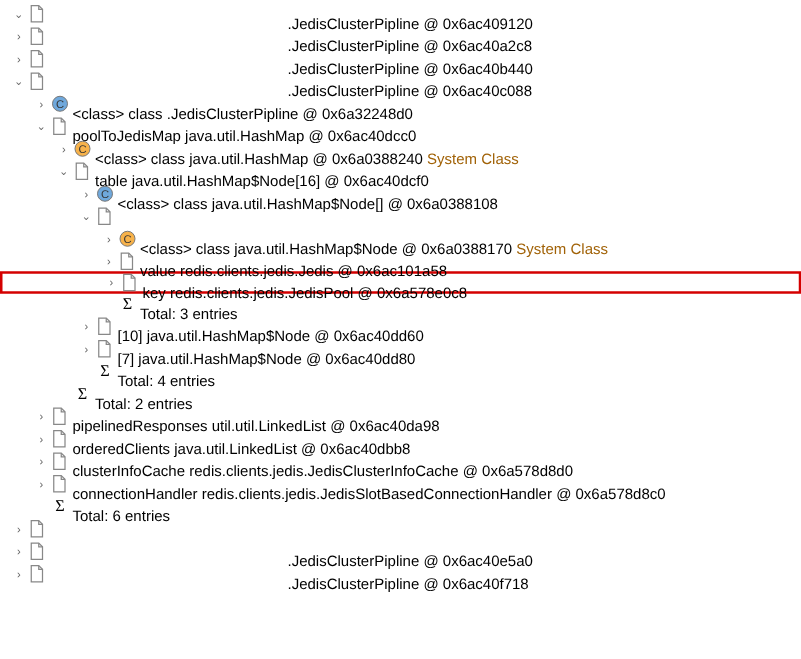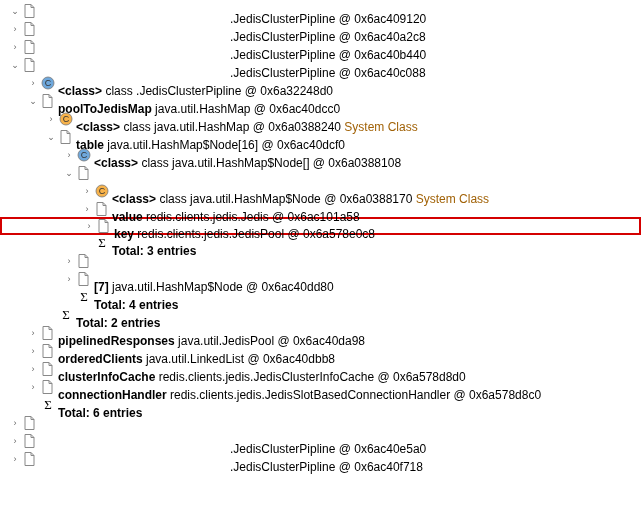--- a/index.html
+++ b/index.html
@@ -46,21 +46,21 @@
     width: 16px;
     display: inline-flex;
     justify-content: center;
     font-family: serif;
     font-size: 13px;
     color: #000;
     margin-right: 2px;
     flex-shrink: 0;
   }
   .label { display: inline; margin-top: 16px; }
-  .bold { font-weight: bold; }
+  .bold { font-weight: normal; }
   .gray { color: #a16207; }
   .hl {
     border: 2px solid #d40000;
     margin: -1px 0;
   }
   .pad-label { padding-left: 190px; }
 </style>
 </head>
 <body>
 
@@ -215,20 +215,21 @@
     </div>
     <div class="row">
       <span class="indent" style="width: 62px;"></span>
       <span class="toggle">›</span>
       <span class="icon">
         <svg viewBox="0 0 16 16">
           <path fill="#fff" stroke="#888" stroke-width="1" d="M3 1.5 h6 l3 3 v10 h-9 z"></path>
           <path fill="none" stroke="#888" stroke-width="1" d="M9 1.5 v3 h3"></path>
         </svg>
       </span>
+      <span class="label"><span class="bold">[10]</span><span> java.util.HashMap$Node @ 0x6ac40dd60</span></span>
     </div>
     <div class="row">
       <span class="indent" style="width: 62px;"></span>
       <span class="toggle">›</span>
       <span class="icon">
         <svg viewBox="0 0 16 16">
           <path fill="#fff" stroke="#888" stroke-width="1" d="M3 1.5 h6 l3 3 v10 h-9 z"></path>
           <path fill="none" stroke="#888" stroke-width="1" d="M9 1.5 v3 h3"></path>
         </svg>
       </span>
@@ -248,21 +249,21 @@
     </div>
     <div class="row">
       <span class="indent" style="width: 26px;"></span>
       <span class="toggle">›</span>
       <span class="icon">
         <svg viewBox="0 0 16 16">
           <path fill="#fff" stroke="#888" stroke-width="1" d="M3 1.5 h6 l3 3 v10 h-9 z"></path>
           <path fill="none" stroke="#888" stroke-width="1" d="M9 1.5 v3 h3"></path>
         </svg>
       </span>
-      <span class="label"><span class="bold">pipelinedResponses</span><span> java.util.JedisPool @ 0x6ac40da98</span></span>
+      <span class="label"><span class="bold">pipelinedResponses</span><span> util.util.LinkedList @ 0x6ac40da98</span></span>
     </div>
     <div class="row">
       <span class="indent" style="width: 26px;"></span>
       <span class="toggle">›</span>
       <span class="icon">
         <svg viewBox="0 0 16 16">
           <path fill="#fff" stroke="#888" stroke-width="1" d="M3 1.5 h6 l3 3 v10 h-9 z"></path>
           <path fill="none" stroke="#888" stroke-width="1" d="M9 1.5 v3 h3"></path>
         </svg>
       </span>

